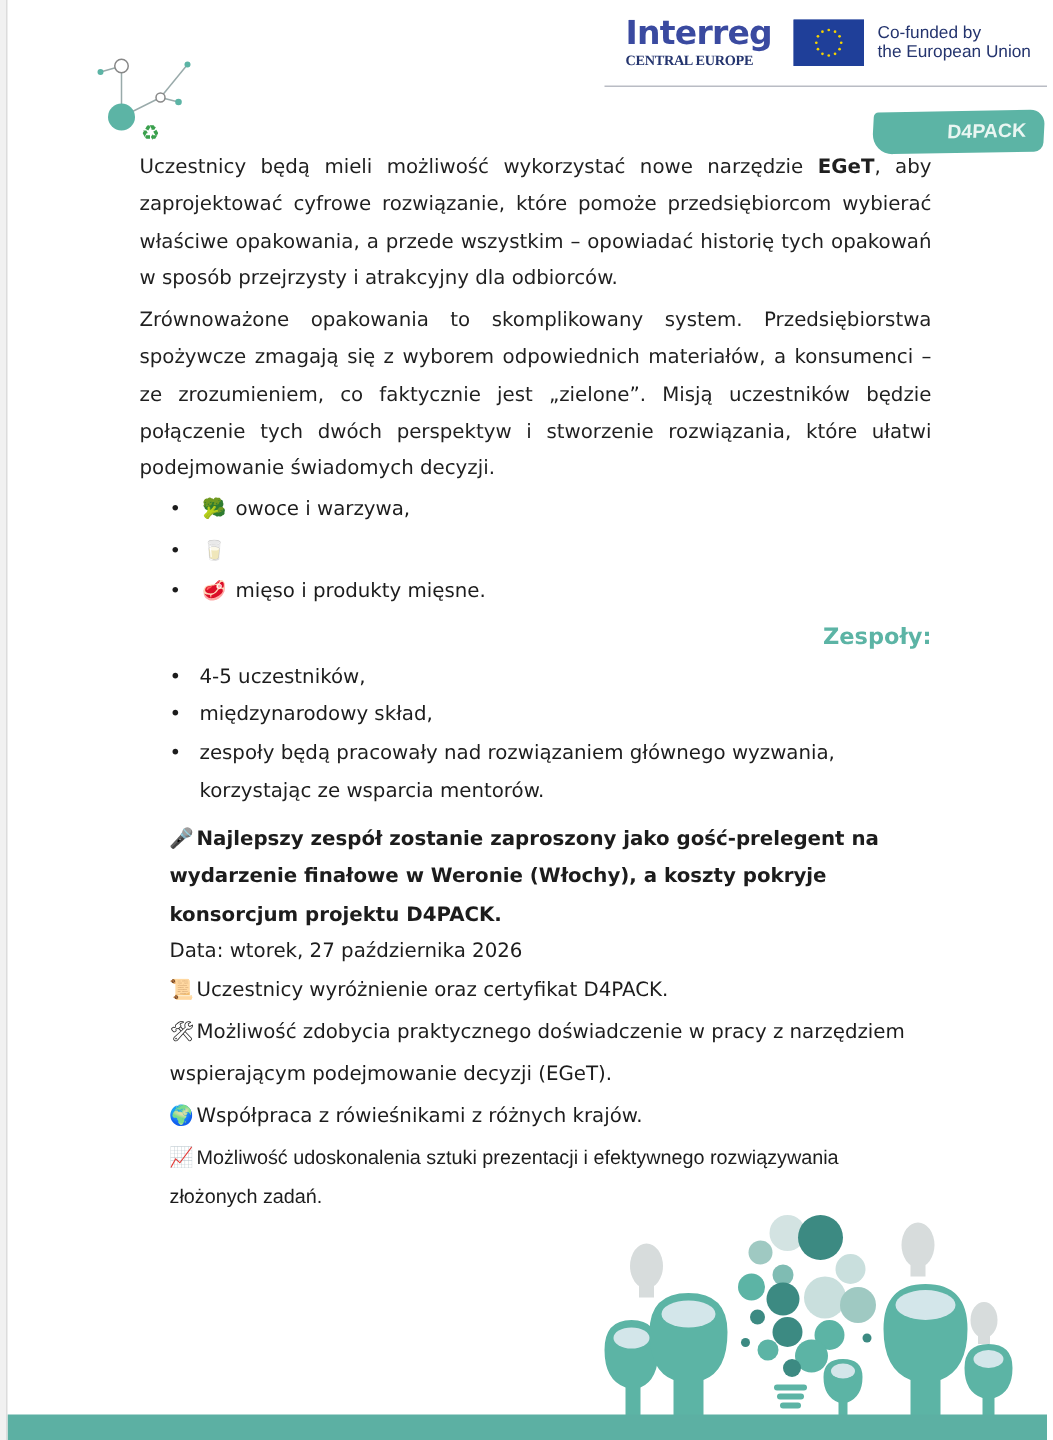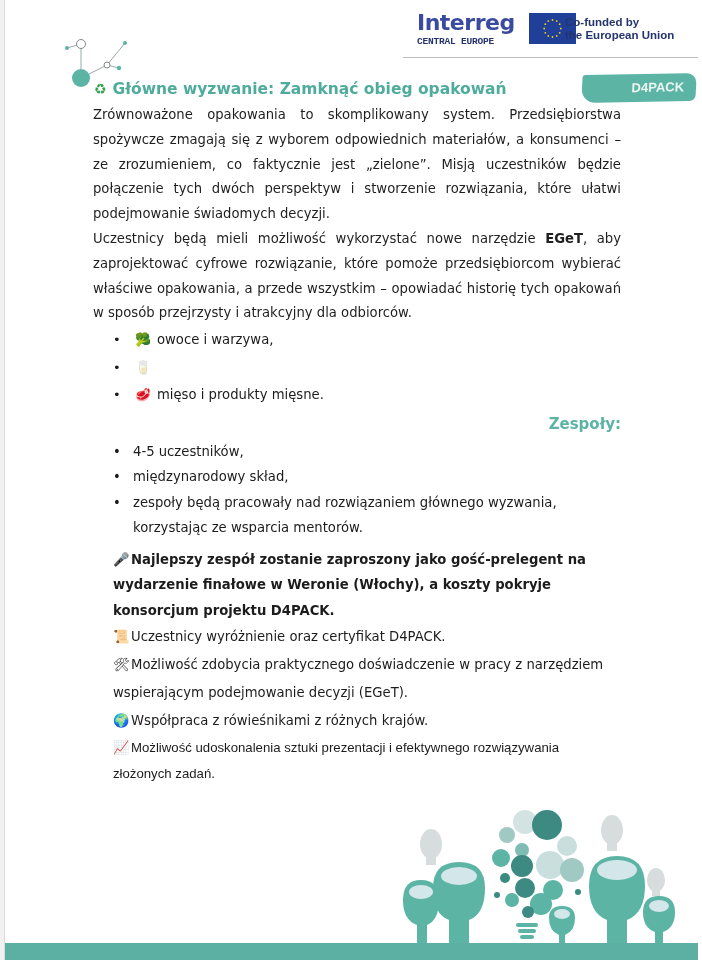--- a/index.html
+++ b/index.html
@@ -6,23 +6,23 @@
   html, body { width: 702px; height: 960px; overflow: hidden; background: #f1f1f1; }
   body { font-family: "DejaVu Sans", sans-serif; color: #1c1c1c; position: relative; }
   .page {
     position: absolute; left: 4px; top: 0; width: 700px; height: 960px;
     background: #ffffff; border-left: 1px solid #dcdcdc; border-right: 1px solid #dcdcdc;
     overflow: hidden;
   }
   .header-line { position: absolute; left: 398px; top: 57px; width: 295px; height: 1px; background: #b9bcc4; }
   .interreg { position: absolute; left: 412px; top: 12px; width: 100px; }
   .interreg .big { font-family: "DejaVu Sans", sans-serif; font-weight: bold; font-size: 22px; color: #3a4aa0; letter-spacing: -0.5px; line-height: 22px; }
-  .interreg .small { font-family: Liberation Mono, monospace; font-weight: bold; font-size: 9.5px; color: #24346e; letter-spacing: -0.2px; margin-top: 2px; }
+  .interreg .small { font-family: Liberation Serif, serif; font-weight: bold; font-size: 9.5px; color: #24346e; letter-spacing: -0.2px; margin-top: 2px; }
   .eu-flag { position: absolute; left: 524px; top: 13px; width: 47px; height: 31px; background: #1f3f99; }
-  .eu-text { position: absolute; left: 560px; top: 16px; font-family: "Liberation Sans", sans-serif; font-weight: bold; font-size: 11.5px; line-height: 13px; color: #24346e; }
+  .eu-text { position: absolute; left: 580px; top: 16px; font-family: "Liberation Sans", sans-serif; font-weight: normal; font-size: 11.5px; line-height: 13px; color: #24346e; }
   .d4pack-badge {
     position: absolute; left: 577px; top: 74px; width: 114px; height: 28px;
     background: #5cb4a5; border-radius: 3px 10px 6px 14px;
     transform: skewX(-4deg) rotate(-1deg);
     color: #e9f6f2; font-family: "Liberation Sans", sans-serif; font-weight: bold; font-size: 13px;
     text-align: right; padding-right: 12px; line-height: 28px;
   }
   .network-icon { position: absolute; left: 56px; top: 38px; width: 70px; height: 52px; }
 
   .content { position: absolute; left: 88px; top: 78px; width: 528px; }
@@ -95,25 +95,24 @@
     <div>the European Union</div>
   </div>
 
   <div class="header-line"></div>
 
   <div class="d4pack-badge">D4PACK</div>
 
   <div class="content">
     <div class="h1">
       <span class="recycle">♻</span>
-      <span>Główne wyzwanie: Zamknąć obieg opakowań</span>
     </div>
 
+    <p class="just"><span>Uczestnicy będą mieli możliwość wykorzystać nowe narzędzie </span><b>EGeT</b><span>, aby zaprojektować cyfrowe rozwiązanie, które pomoże przedsiębiorcom wybierać właściwe opakowania, a przede wszystkim – opowiadać historię tych opakowań w sposób przejrzysty i atrakcyjny dla odbiorców.</span></p>
     <p class="just first-p">Zrównoważone opakowania to skomplikowany system. Przedsiębiorstwa spożywcze zmagają się z wyborem odpowiednich materiałów, a konsumenci – ze zrozumieniem, co faktycznie jest „zielone”. Misją uczestników będzie połączenie tych dwóch perspektyw i stworzenie rozwiązania, które ułatwi podejmowanie świadomych decyzji.</p>
-    <p class="just"><span>Uczestnicy będą mieli możliwość wykorzystać nowe narzędzie </span><b>EGeT</b><span>, aby zaprojektować cyfrowe rozwiązanie, które pomoże przedsiębiorcom wybierać właściwe opakowania, a przede wszystkim – opowiadać historię tych opakowań w sposób przejrzysty i atrakcyjny dla odbiorców.</span></p>
 
     <ul class="sector">
       <li>
           <span class="dot">•</span>
           <span class="emo">🥦</span>
           <span>owoce i warzywa,</span>
         </li>
       <li>
           <span class="dot">•</span>
           <span class="emo">🥛</span>
@@ -137,20 +136,21 @@
         </li>
       <li>
           <span class="dot">•</span>
           <span>zespoły będą pracowały nad rozwiązaniem głównego wyzwania, korzystając ze wsparcia mentorów.</span>
         </li>
     </ul>
 
 
     <div class="why">
       <div class="bold"><span class="emoji">🎤</span><span>Najlepszy zespół zostanie zaproszony jako gość-prelegent na wydarzenie finałowe w Weronie (Włochy), a koszty pokryje konsorcjum projektu D4PACK.</span></div>
+      <div class="date">Data: wtorek, 27 października 2026</div>
       <div class="line"><span class="emoji">📜</span><span>Uczestnicy wyróżnienie oraz certyfikat D4PACK.</span></div>
       <div class="line"><span class="emoji">🛠</span><span>Możliwość zdobycia praktycznego doświadczenie w pracy z narzędziem wspierającym podejmowanie decyzji (EGeT).</span></div>
       <div class="line"><span class="emoji">🌍</span><span>Współpraca z rówieśnikami z różnych krajów.</span></div>
       <div class="carlito"><span class="emoji">📈</span><span>Możliwość udoskonalenia sztuki prezentacji i efektywnego rozwiązywania złożonych zadań.</span></div>
     </div>
   </div>
 
   <svg class="illustration" viewBox="0 0 300 145">
 
     <g fill="#d7dcdc">

